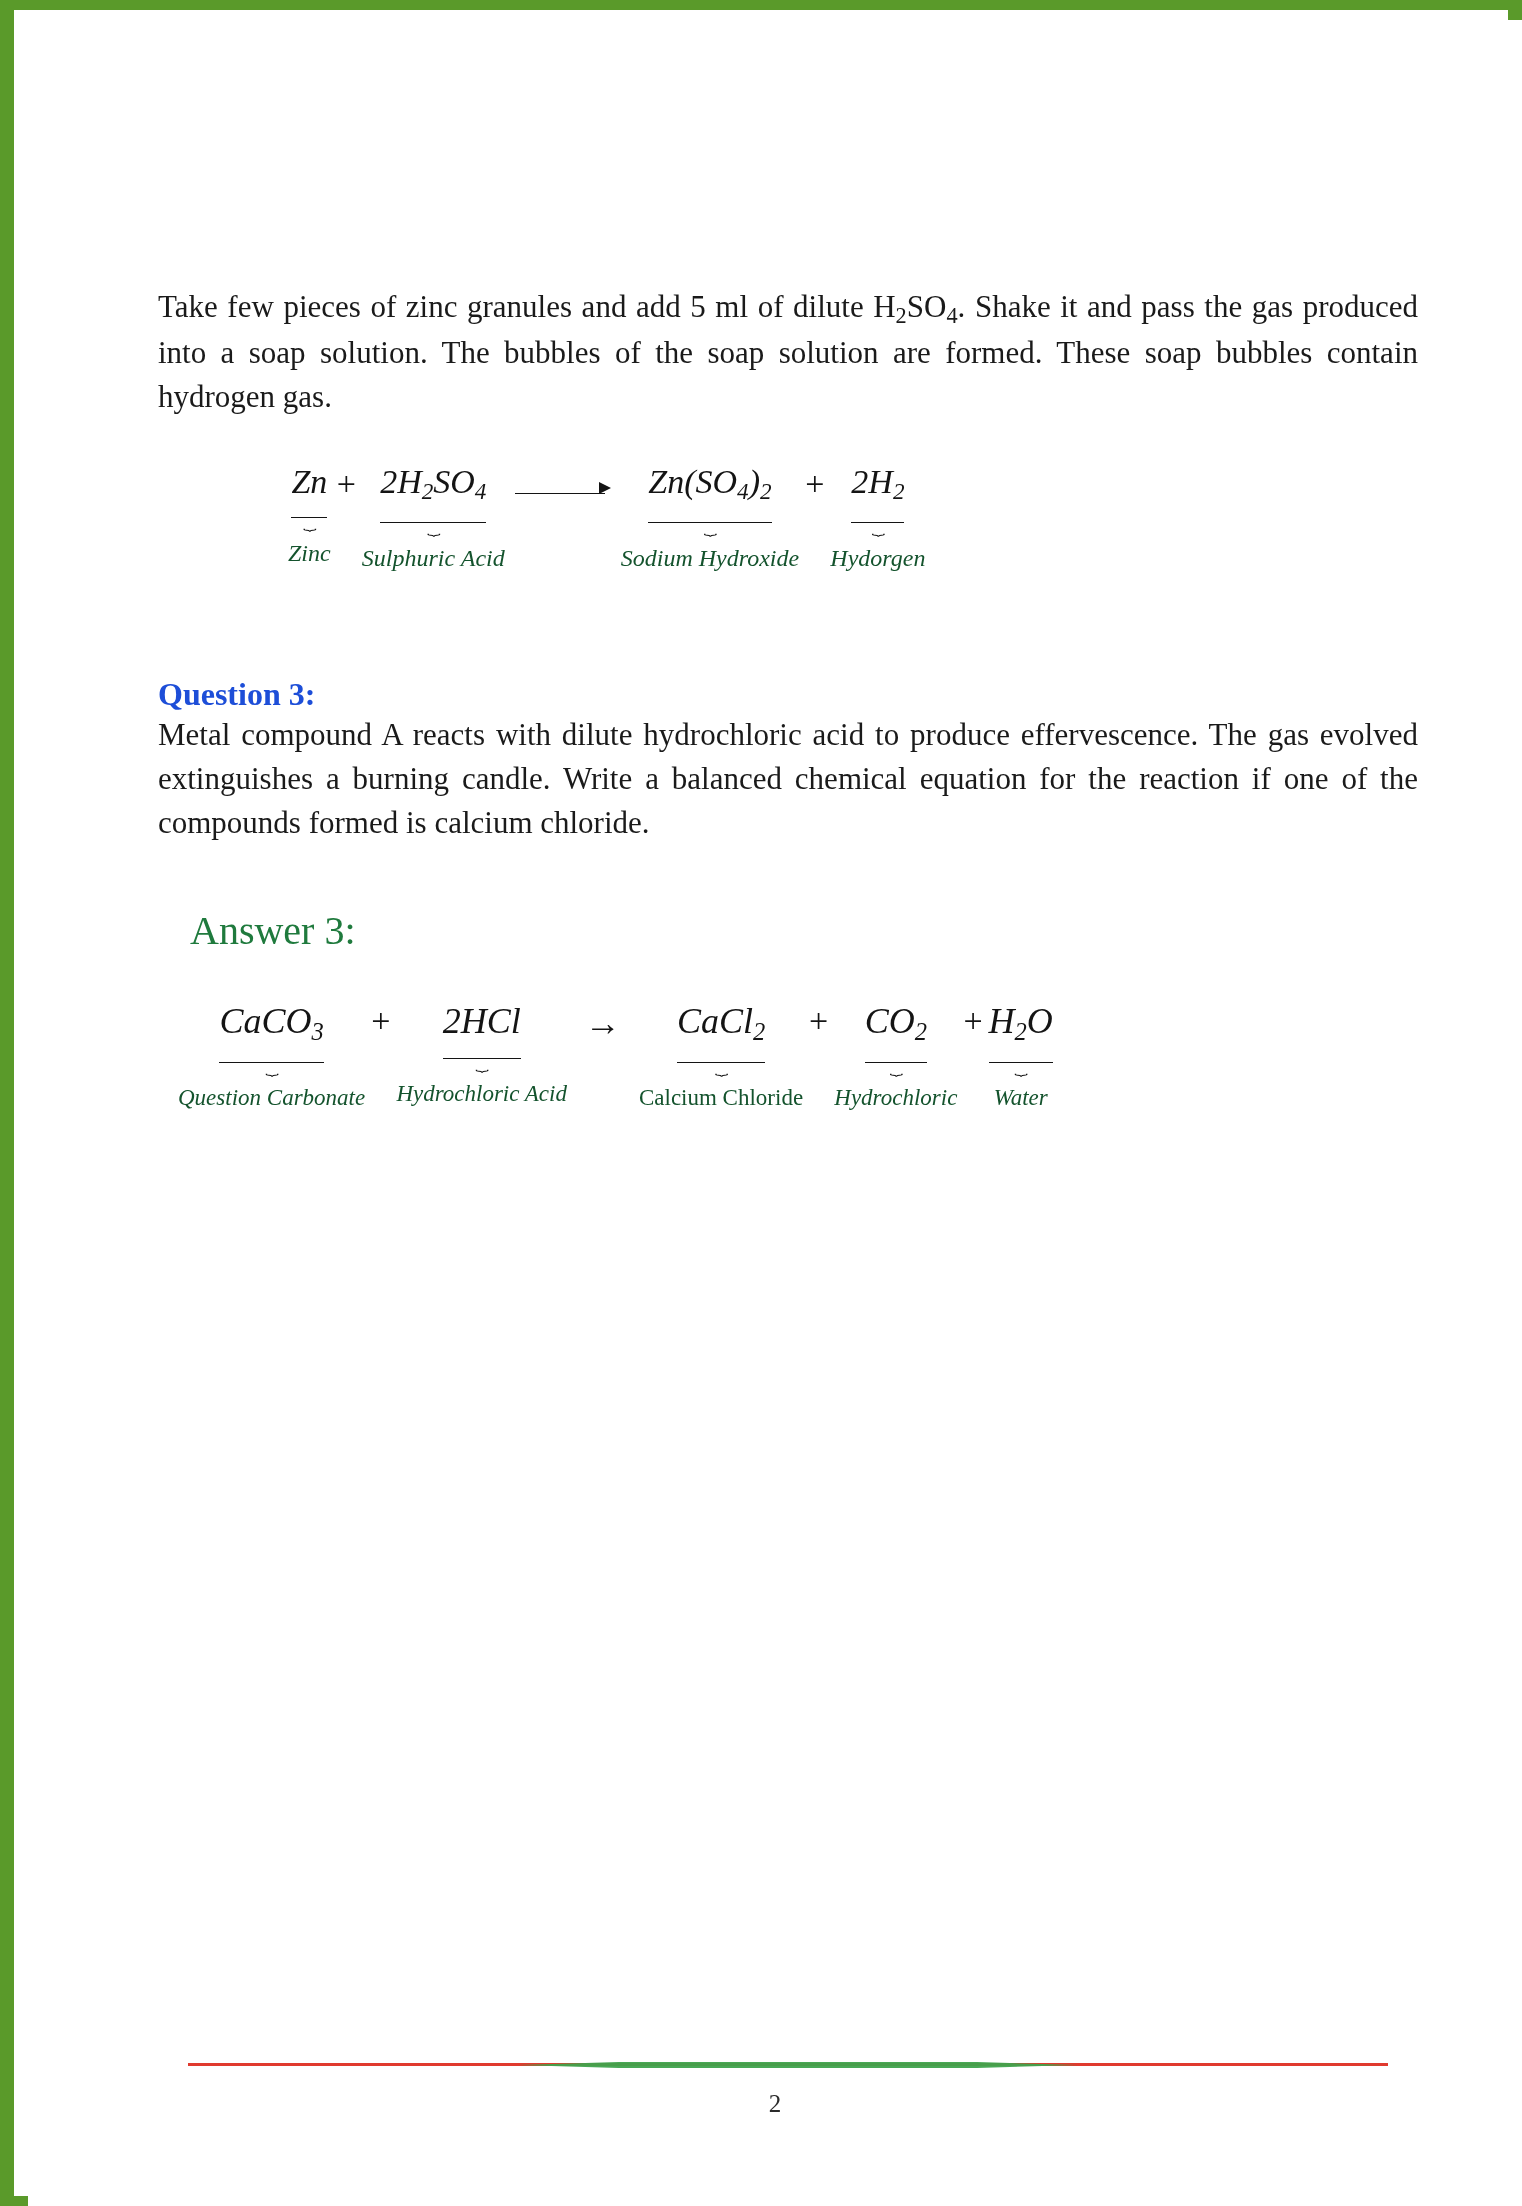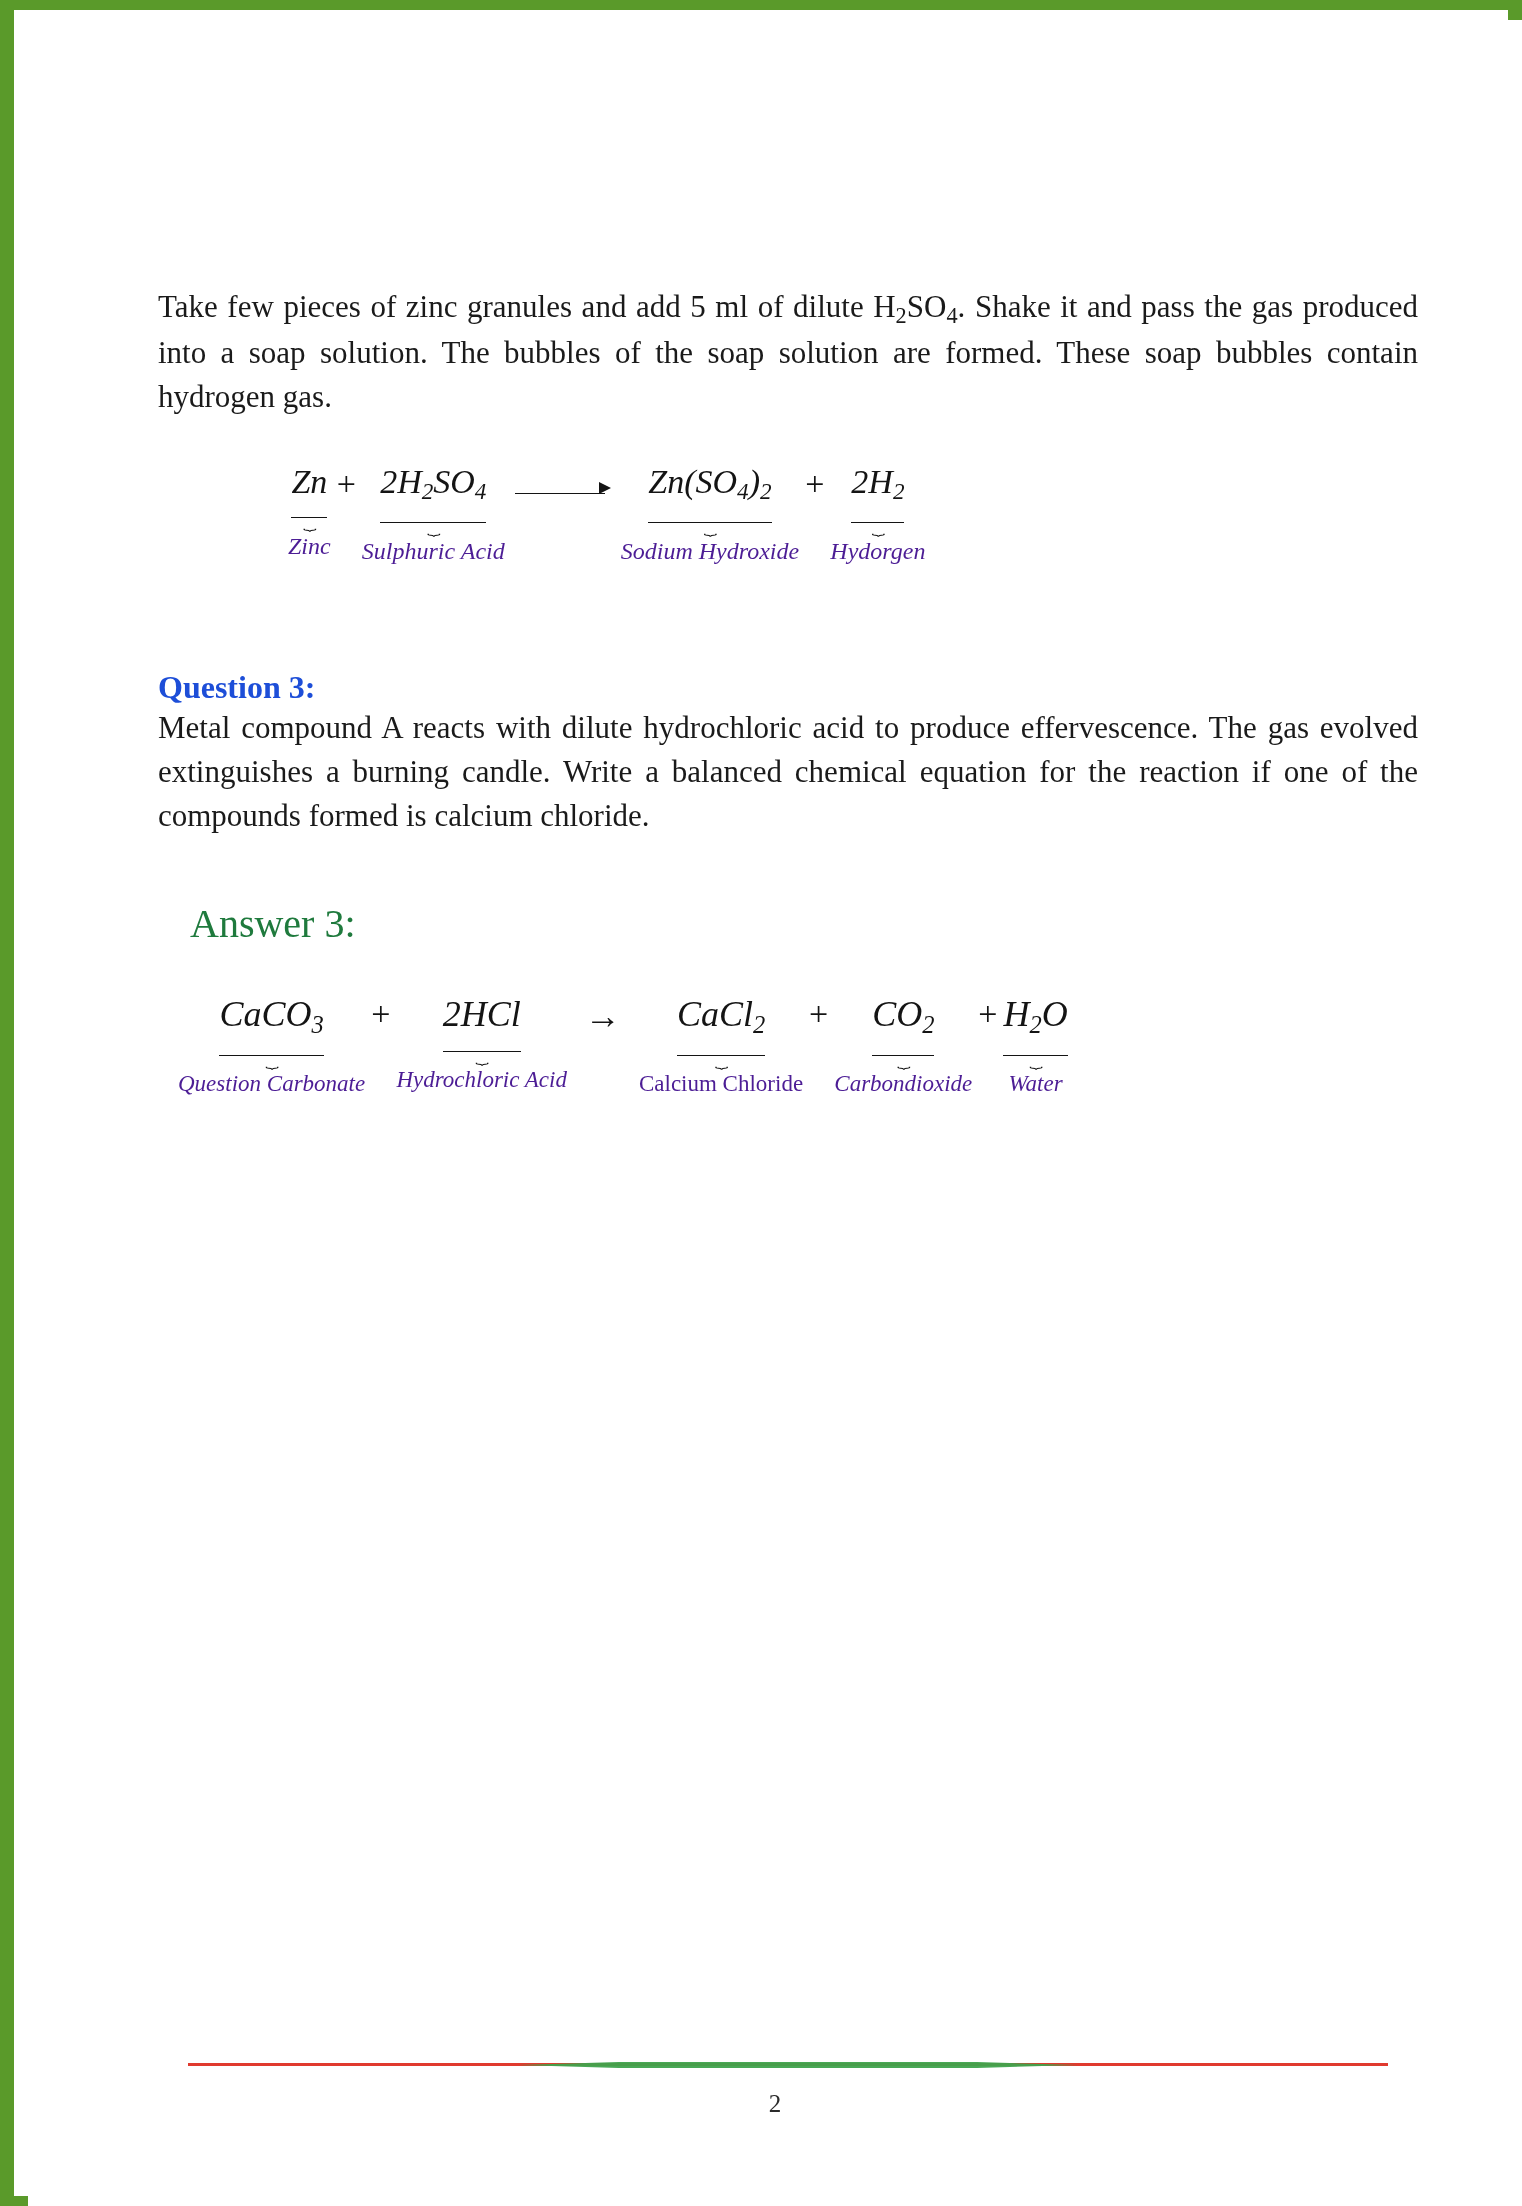--- a/index.html
+++ b/index.html
@@ -93,23 +93,23 @@
     color: #141414;
     height: 12px;
     letter-spacing: -1px;
     transform: scaleY(0.55);
     margin-top: 1px;
   }
   .label {
     display: block;
     font-style: italic;
     font-size: 24px;
-    color: #4c1d95;
+    color: #14532d;
     white-space: nowrap;
-    margin-top: 2px;
+    margin-top: 9px;
   }
   .label.upright {
     font-style: normal;
   }
   .op {
     font-size: 34px;
     color: #141414;
     padding: 0 6px;
     line-height: 1.1;
     align-self: flex-start;
@@ -261,21 +261,21 @@
         <span class="arrow-short">→</span>
         <div class="term">
           <span class="formula">CaCl<sub>2</sub></span>
           <span class="brace">⏟</span>
           <span class="label upright">Calcium Chloride</span>
         </div>
         <span class="op">+</span>
         <div class="term">
           <span class="formula">CO<sub>2</sub></span>
           <span class="brace">⏟</span>
-          <span class="label">Carbondioxide</span>
+          <span class="label">Hydrochloric</span>
         </div>
         <span class="op">+</span>
         <div class="term">
           <span class="formula">H<sub>2</sub>O</span>
           <span class="brace">⏟</span>
           <span class="label">Water</span>
         </div>
       </div>
 
     </div>

